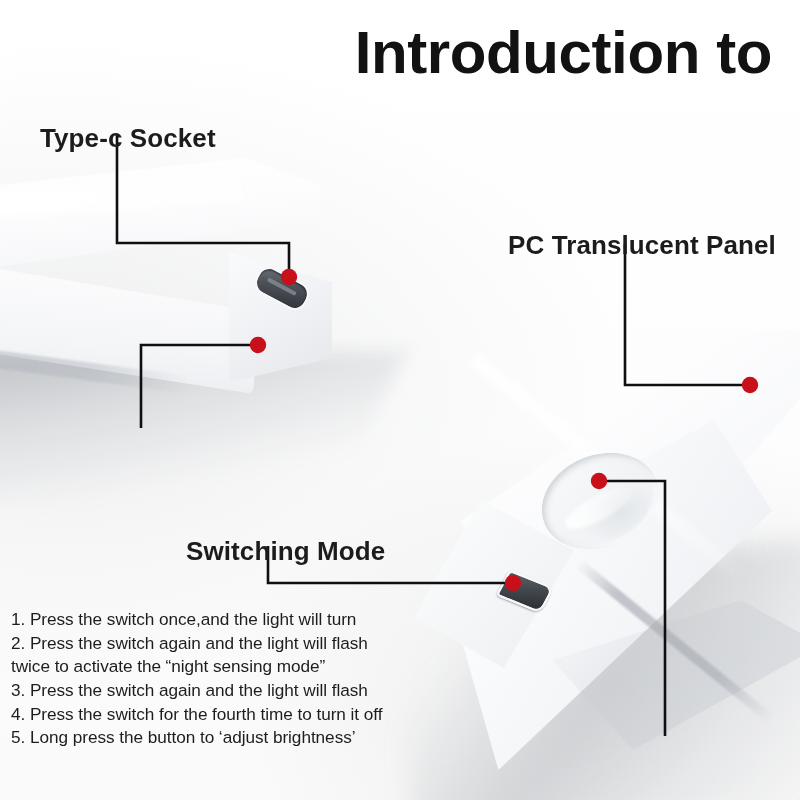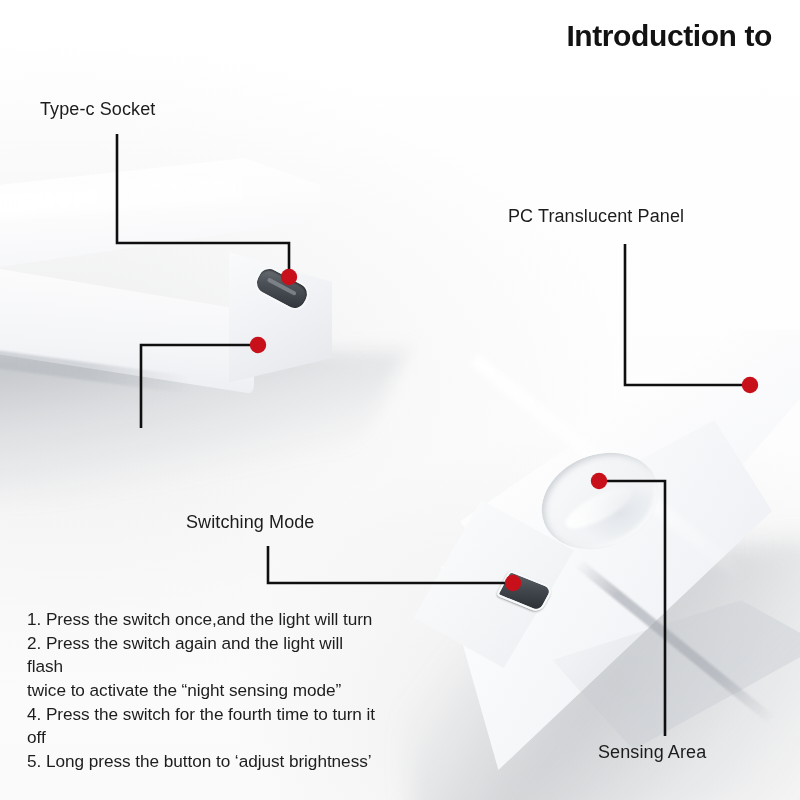--- a/index.html
+++ b/index.html
@@ -47,36 +47,37 @@
     pointer-events: none;
   }
 
   
   .title {
     position: absolute;
     right: 28px;
     top: 18px;
     width: 420px;
     text-align: right;
-    font-size: 30px;
+    font-size: 60px;
     line-height: 1.17;
     font-weight: 700;
     letter-spacing: -0.4px;
     color: #121212;
   }
   .title .t-line { display: block; white-space: nowrap; }
 
   
   .label {
     position: absolute;
-    font-size: 18px;
-    font-weight: 400;
+    font-size: 26px;
+    font-weight: 700;
     color: #1c1c1c;
     white-space: nowrap;
     letter-spacing: 0.1px;
+    margin-top: 24px;
   }
   .lbl-typec  { left: 40px;  top: 99px; }
   .lbl-signal { left: 29px;  top: 434px; }
   .lbl-switch { left: 186px; top: 512px; text-align: center; }
   .lbl-panel  { left: 508px; top: 206px; text-align: right; }
   .lbl-sense  { left: 598px; top: 742px; }
 
   
   svg.leaders {
     position: absolute;
@@ -92,21 +93,21 @@
   .instructions {
     position: absolute;
     left: 11px;
     top: 608px;
     width: 372px;
     font-size: 17.2px;
     line-height: 1.375;
     color: #1d1d1d;
     letter-spacing: -0.05px;
   }
-  .instructions .ins-line { display: block; margin-left: 16px; }
+  .instructions .ins-line { display: block; }
 
   
   .bar-left { position: absolute; left: -150px; top: 158px; width: 520px; height: 250px; }
   .bl-top {
     position: absolute; left: 0; top: 0; width: 470px; height: 120px;
     background: linear-gradient(176deg, #ffffff 0%, #fdfdfe 40%, #f3f4f6 100%);
     clip-path: polygon(0% 36%, 84% 0%, 100% 22%, 100% 52%, 16% 100%, 0% 86%);
     border-radius: 10px;
     filter: blur(0.2px);
   }
@@ -260,23 +261,23 @@
     <circle class="hot" cx="599" cy="481" r="8.2"></circle>
   </svg>
 
   <div class="title">
     <span class="t-line">Introduction to</span>
   </div>
 
   <div class="label lbl-typec">Type-c Socket</div>
   <div class="label lbl-switch">Switching Mode</div>
   <div class="label lbl-panel">PC Translucent Panel</div>
-  <div class="label lbl-sense">Sensing Area</div>
 
   <div class="instructions">
     <span class="ins-line">1. Press the switch once,and the light will turn</span>
     <span class="ins-line">2. Press the switch again and the light will flash</span>
     <span class="ins-line">twice to activate the “night sensing mode”</span>
+    <span class="ins-line">3. Press the switch again and the light will flash</span>
     <span class="ins-line">4. Press the switch for the fourth time to turn it off</span>
     <span class="ins-line">5. Long press the button to ‘adjust brightness’</span>
   </div>
 
 </div>
 
 </body></html>

